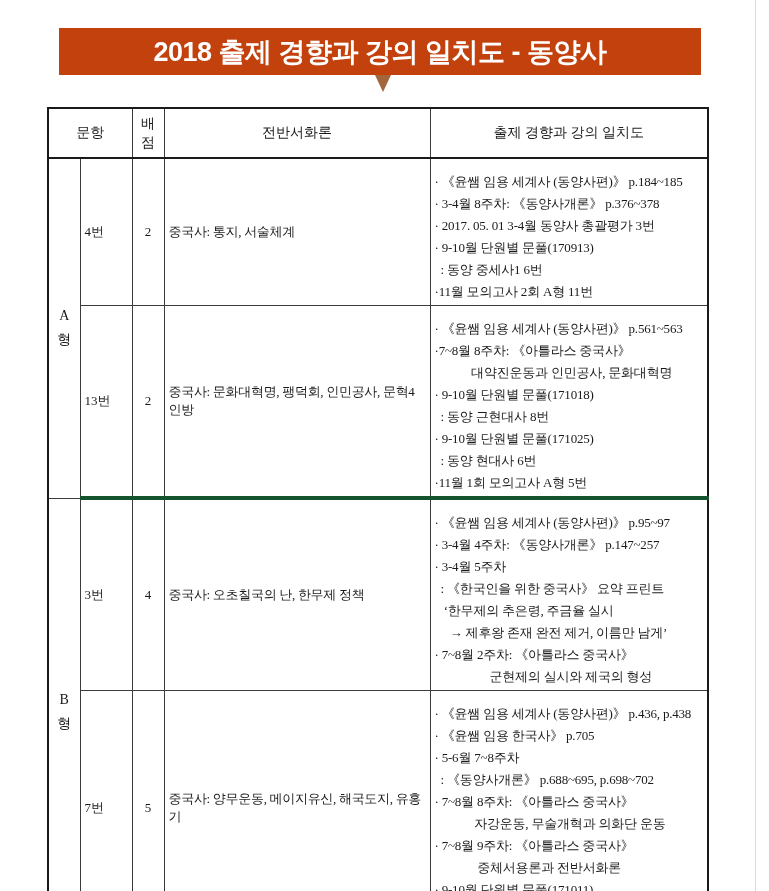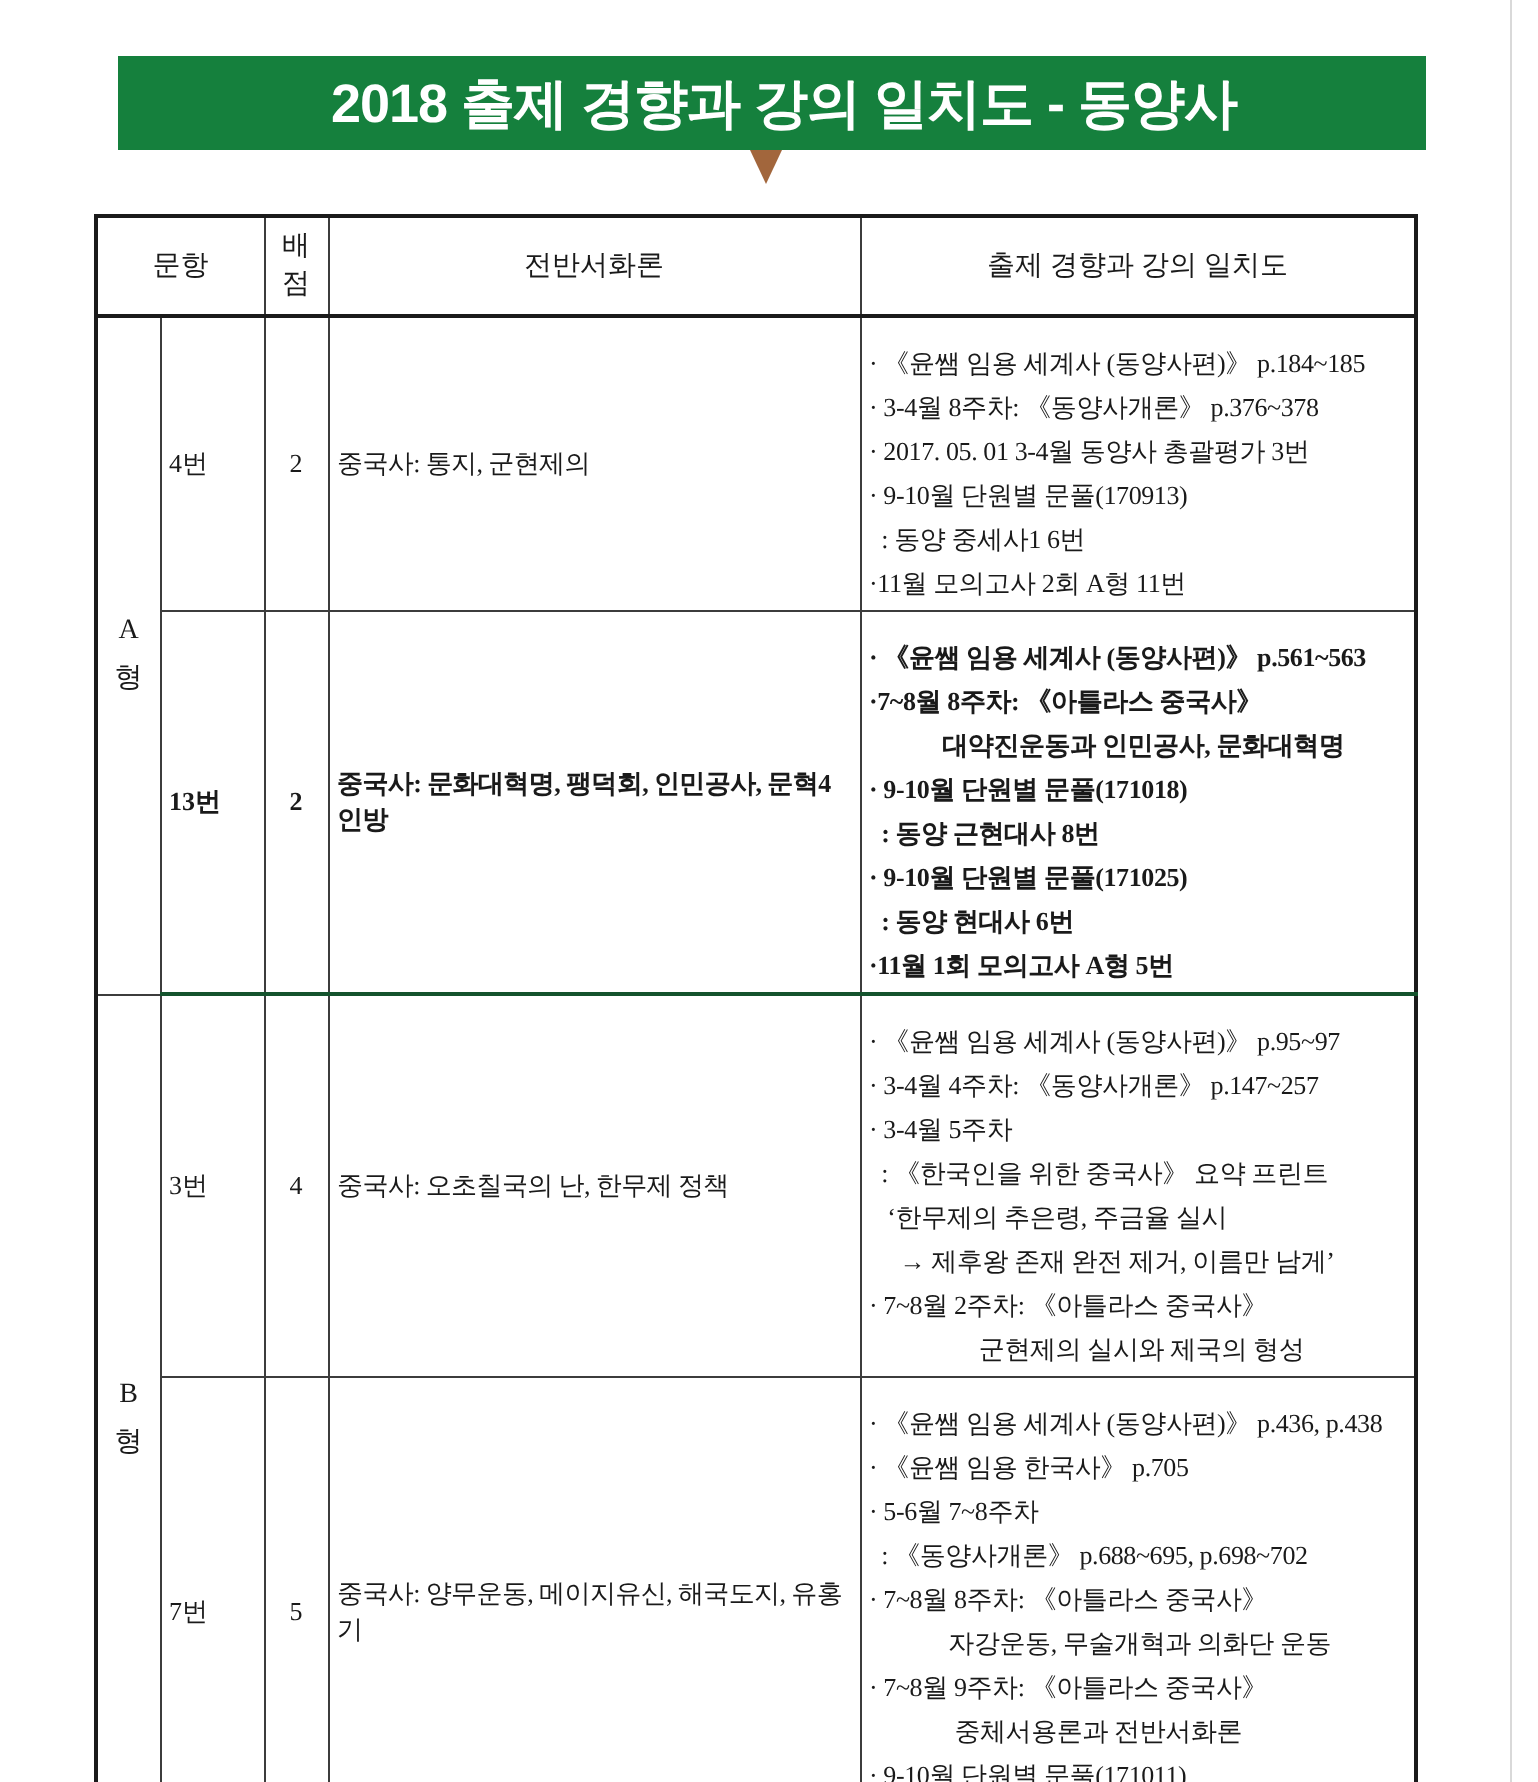--- a/index.html
+++ b/index.html
@@ -44,21 +44,21 @@
     border: 1px solid #3c3c3c;
     padding: 2px 4px;
     vertical-align: middle;
   }
   thead td {
     border-bottom: 2px solid #1a1a1a !important;
     text-align: center;
     font-size: 14px;
     height: 44px;
   }
-  tr.group-end td { border-bottom: 2px solid #14532d; font-weight: bold; }
+  tr.group-end td { border-bottom: 4px solid #14532d; }
   td.col-group { text-align: center; white-space: pre-line; line-height: 24px; font-size: 14px; }
   td.col-question { text-align: left; }
   td.col-points { text-align: center; }
   td.col-area { text-align: left; padding-left: 8px; letter-spacing: -0.3px; }
   td.col-match { text-align: left; padding: 4px 2px 4px 8px; }
   .match-lines {
     white-space: pre-wrap;
     line-height: 22px;
     font-size: 13px;
     letter-spacing: -0.2px;
@@ -68,21 +68,21 @@
   .r1 { height: 132px; }
   .r2 { height: 183px; }
   .r3 { height: 182px; }
   .r4 { height: 234px; }
 </style>
 </head>
 <body>
 
 <div class="page-edge"></div>
 
-<div class="banner" id="banner" style="background: #15803d; padding-left: 12px;">
+<div class="banner" id="banner" style="background: #c2410c;">
   <span class="banner-title" style="color: rgb(255, 255, 255);">2018 출제 경향과 강의 일치도 - 동양사</span>
 </div>
 <div class="banner-pointer" id="banner-pointer" style="border-top-color: rgb(162, 102, 60);"></div>
 
 <table class="match-table">
   <colgroup>
     <col style="width:32px">
     <col style="width:52px">
     <col style="width:32px">
     <col style="width:266px">
@@ -96,21 +96,21 @@
       <td>전반서화론</td>
       <td>출제 경향과 강의 일치도</td>
     </tr>
   </thead>
   <tbody>
     <tr class="r1">
       <td class="col-group" rowspan="2">A
 형</td>
       <td class="col-question">4번</td>
       <td class="col-points">2</td>
-      <td class="col-area">중국사: 통지, 군현제의</td>
+      <td class="col-area">중국사: 통지, 서술체계</td>
       <td class="col-match">
         <div class="match-lines">· 《윤쌤 임용 세계사 (동양사편)》 p.184~185
 · 3-4월 8주차: 《동양사개론》 p.376~378
 · 2017. 05. 01 3-4월 동양사 총괄평가 3번
 · 9-10월 단원별 문풀(170913)
   : 동양 중세사1 6번
 ·11월 모의고사 2회 A형 11번</div>
       </td>
     </tr>
     <tr class="r2 group-end">

